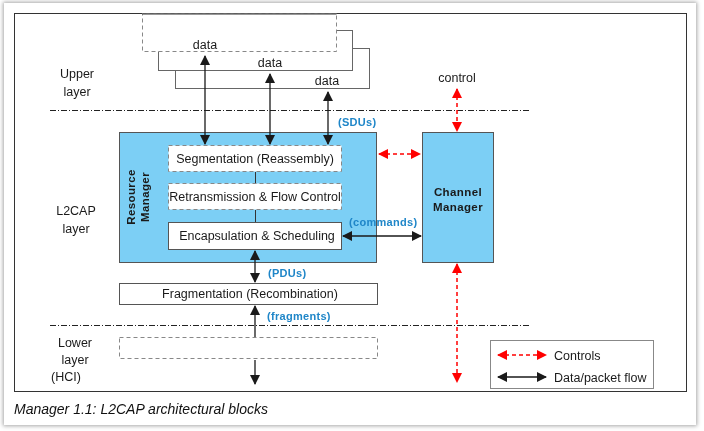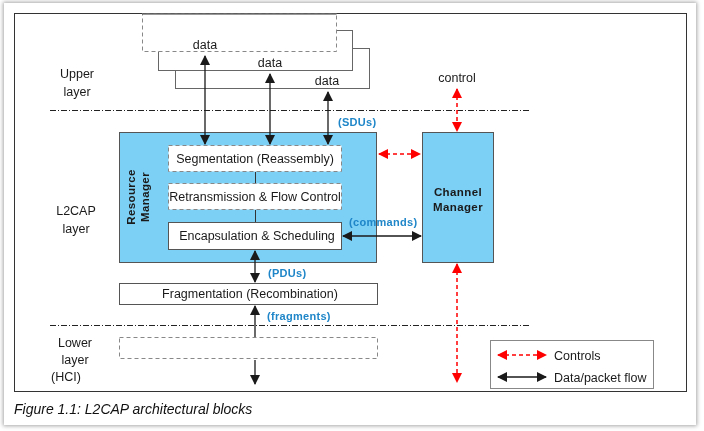--- a/index.html
+++ b/index.html
@@ -109,13 +109,13 @@
 
   <g>
     <rect x="490.5" y="340.5" width="163" height="48" fill="#fff" stroke="#888" stroke-width="1"></rect>
     <line x1="498" y1="355" x2="546" y2="355" stroke="#ff0000" stroke-width="1.5" stroke-dasharray="4,3" marker-start="url(#ars)" marker-end="url(#ar)"></line>
     <text class="lbl" x="554" y="360">Controls</text>
     <line x1="498" y1="377" x2="546" y2="377" stroke="#1a1a1a" stroke-width="1.3" marker-start="url(#abs)" marker-end="url(#ab)"></line>
     <text class="lbl" x="554" y="382">Data/packet flow</text>
   </g>
 </svg>
 
-<div class="caption">Figure 1.1:  L2CAP architectural blocks</div>
+<div class="caption">Manager 1.1:  L2CAP architectural blocks</div>
 
 </body></html>

